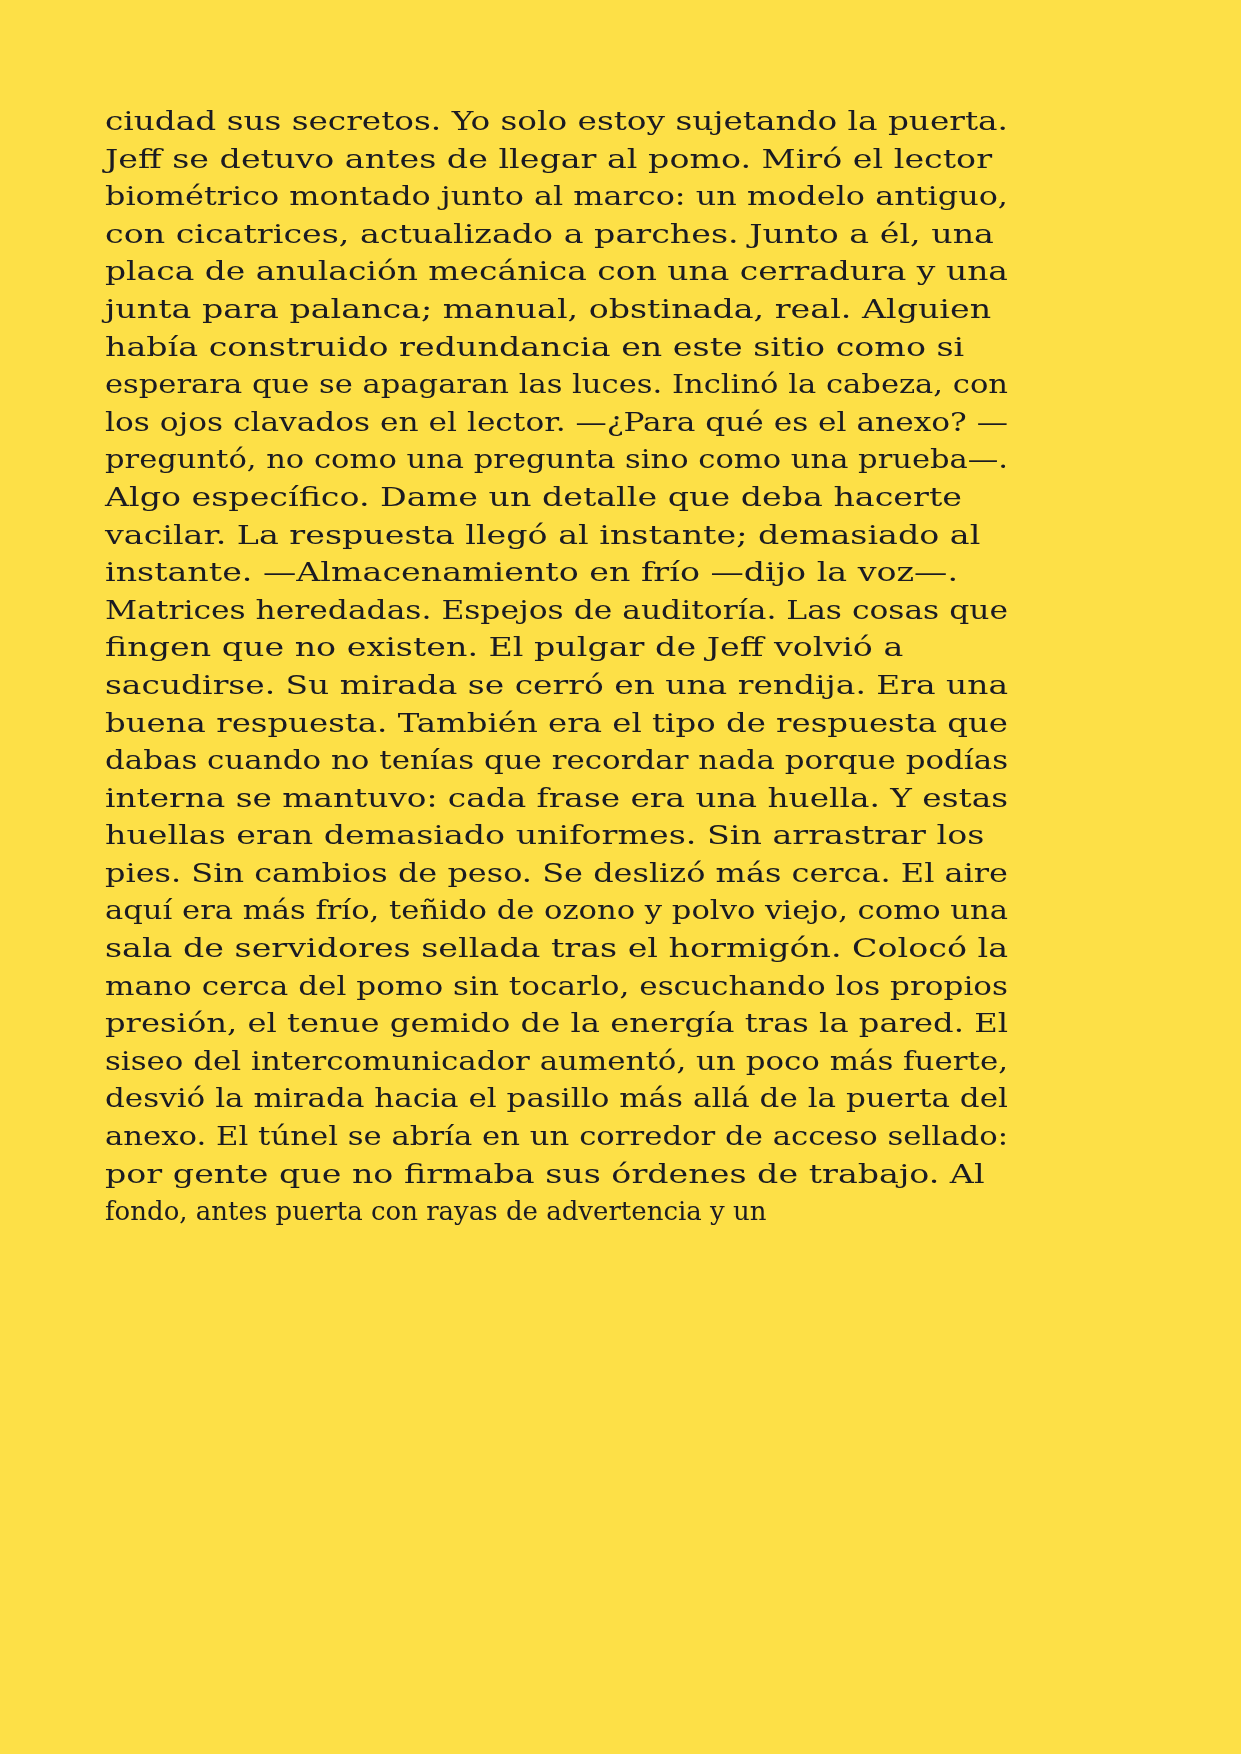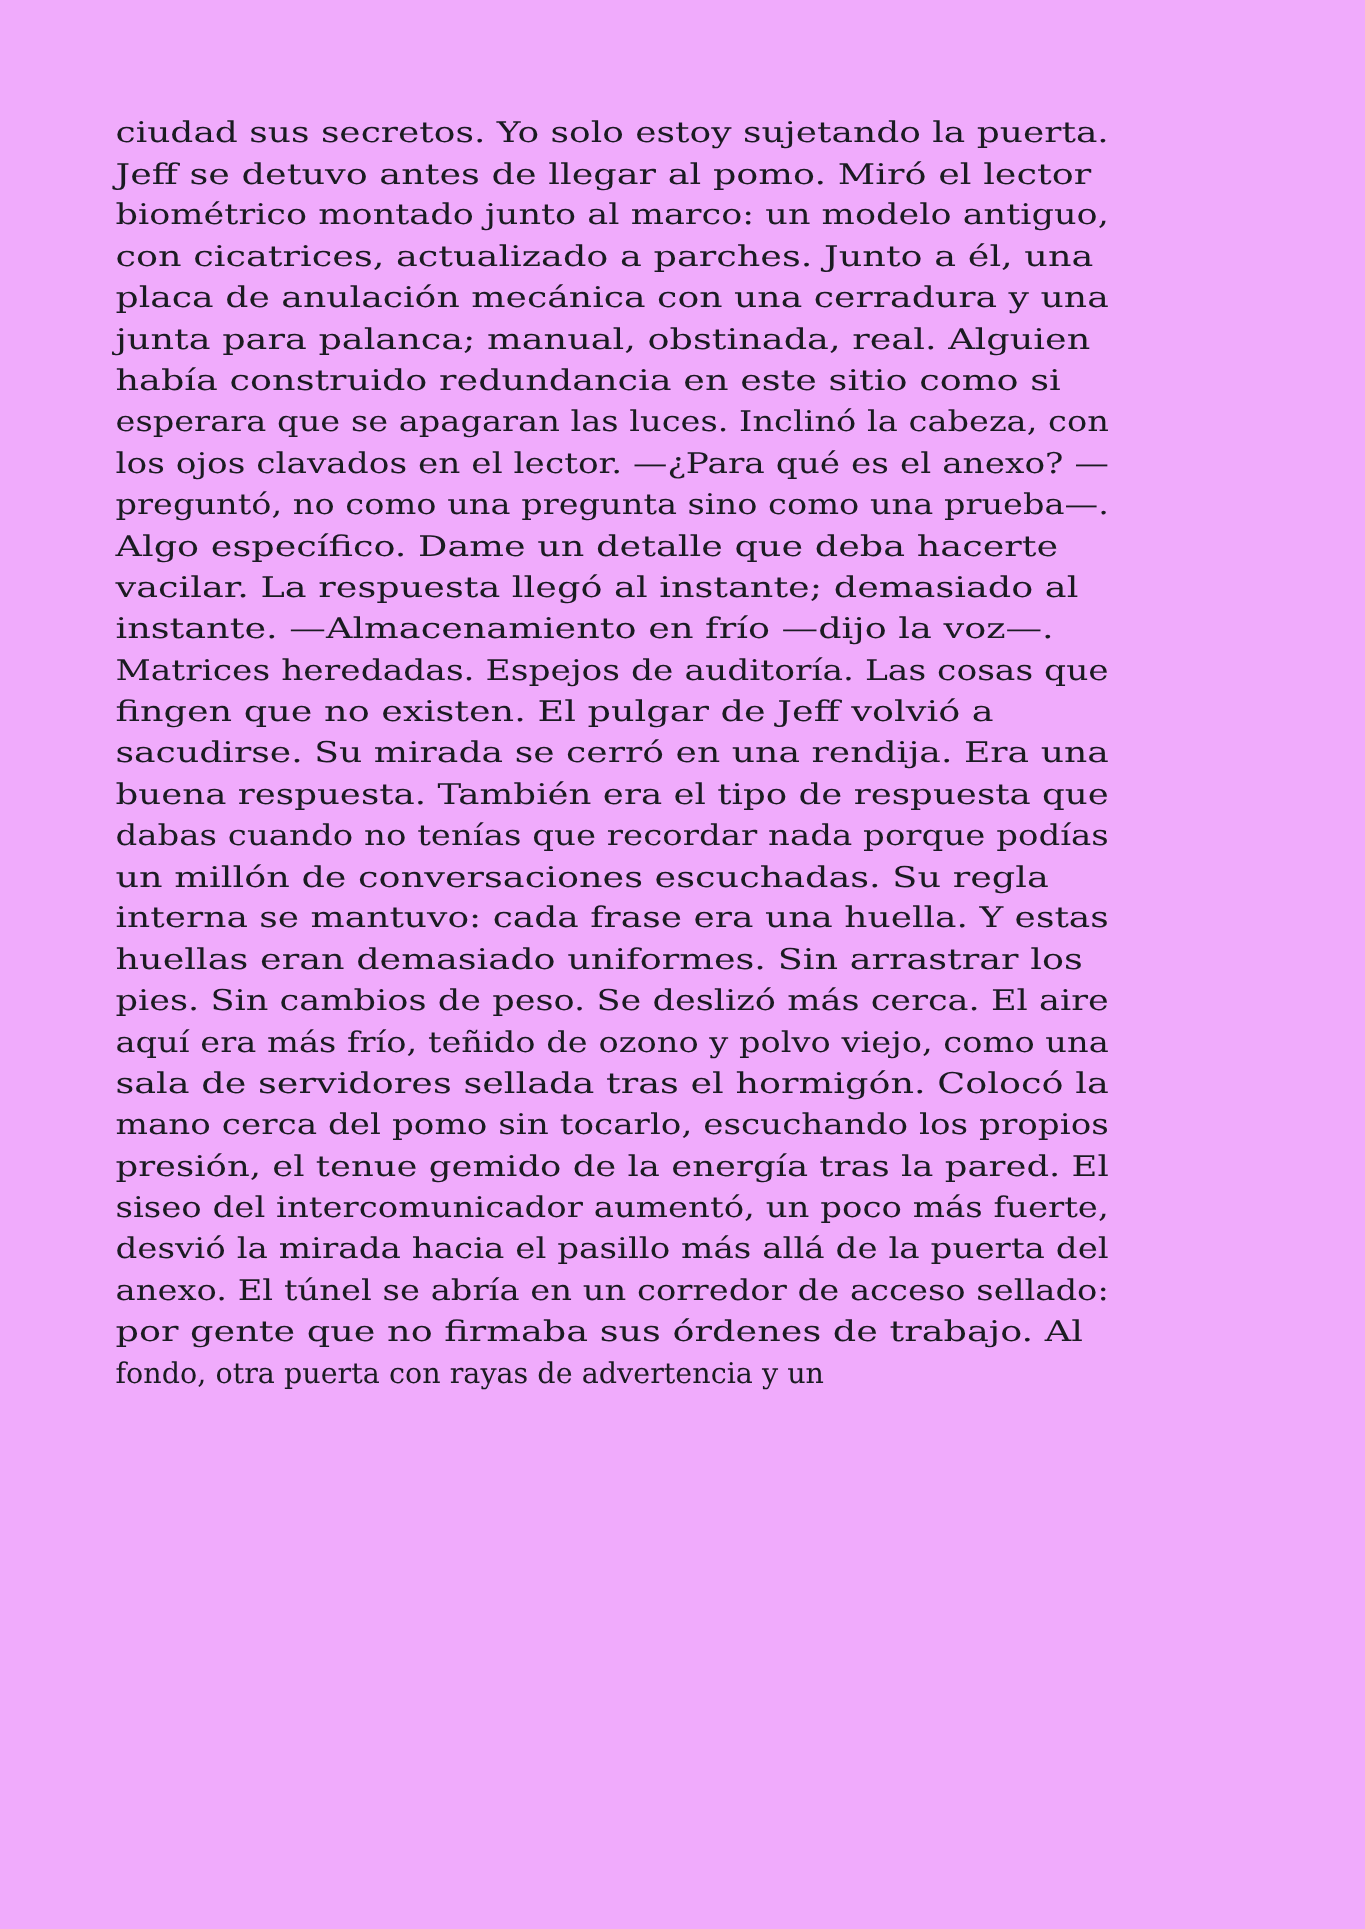--- a/index.html
+++ b/index.html
@@ -12,21 +12,21 @@
     height: 1754px;
     background: #e3cda4;
     font-family: "DejaVu Serif", "Liberation Serif", serif;
     overflow: hidden;
   }
 
   #page {
     position: relative;
     width: 1241px;
     height: 1754px;
-    background: #f0abfc;
+    background: #fde047;
   }
 
   #text-column {
     position: absolute;
     left: 105px;
     top: 103px;
     width: 903px;
   }
 
   
@@ -67,27 +67,26 @@
       <div class="line"><span class="ln" style="transform: scaleX(1.2008);">los ojos clavados en el lector. —¿Para qué es el anexo? —</span></div>
       <div class="line"><span class="ln" style="transform: scaleX(1.1747);">preguntó, no como una pregunta sino como una prueba—.</span></div>
       <div class="line"><span class="ln" style="transform: scaleX(1.28);">Algo específico. Dame un detalle que deba hacerte</span></div>
       <div class="line"><span class="ln" style="transform: scaleX(1.28);">vacilar. La respuesta llegó al instante; demasiado al</span></div>
       <div class="line"><span class="ln" style="transform: scaleX(1.28);">instante. —Almacenamiento en frío —dijo la voz—.</span></div>
       <div class="line"><span class="ln" style="transform: scaleX(1.2058);">Matrices heredadas. Espejos de auditoría. Las cosas que</span></div>
       <div class="line"><span class="ln" style="transform: scaleX(1.28);">fingen que no existen. El pulgar de Jeff volvió a</span></div>
       <div class="line"><span class="ln" style="transform: scaleX(1.2646);">sacudirse. Su mirada se cerró en una rendija. Era una</span></div>
       <div class="line"><span class="ln" style="transform: scaleX(1.245);">buena respuesta. También era el tipo de respuesta que</span></div>
       <div class="line"><span class="ln" style="transform: scaleX(1.1889);">dabas cuando no tenías que recordar nada porque podías</span></div>
-      <div class="line"><span class="ln" style="transform: scaleX(1.28);">un millón de conversaciones escuchadas. Su regla</span></div>
       <div class="line"><span class="ln" style="transform: scaleX(1.2592);">interna se mantuvo: cada frase era una huella. Y estas</span></div>
       <div class="line"><span class="ln" style="transform: scaleX(1.28);">huellas eran demasiado uniformes. Sin arrastrar los</span></div>
       <div class="line"><span class="ln" style="transform: scaleX(1.2291);">pies. Sin cambios de peso. Se deslizó más cerca. El aire</span></div>
       <div class="line"><span class="ln" style="transform: scaleX(1.1767);">aquí era más frío, teñido de ozono y polvo viejo, como una</span></div>
       <div class="line"><span class="ln" style="transform: scaleX(1.2799);">sala de servidores sellada tras el hormigón. Colocó la</span></div>
       <div class="line"><span class="ln" style="transform: scaleX(1.1958);">mano cerca del pomo sin tocarlo, escuchando los propios</span></div>
       <div class="line"><span class="ln" style="transform: scaleX(1.2385);">presión, el tenue gemido de la energía tras la pared. El</span></div>
       <div class="line"><span class="ln" style="transform: scaleX(1.1878);">siseo del intercomunicador aumentó, un poco más fuerte,</span></div>
       <div class="line"><span class="ln" style="transform: scaleX(1.1933);">desvió la mirada hacia el pasillo más allá de la puerta del</span></div>
       <div class="line"><span class="ln" style="transform: scaleX(1.1816);">anexo. El túnel se abría en un corredor de acceso sellado:</span></div>
       <div class="line"><span class="ln" style="transform: scaleX(1.28);">por gente que no firmaba sus órdenes de trabajo. Al</span></div>
-      <div class="line"><span class="ln" style="transform: scaleX(1);">fondo, otra puerta con rayas de advertencia y un</span></div>
+      <div class="line"><span class="ln" style="transform: scaleX(1);">fondo, antes puerta con rayas de advertencia y un</span></div>
     </div>
 </div>
 
 </body></html>

